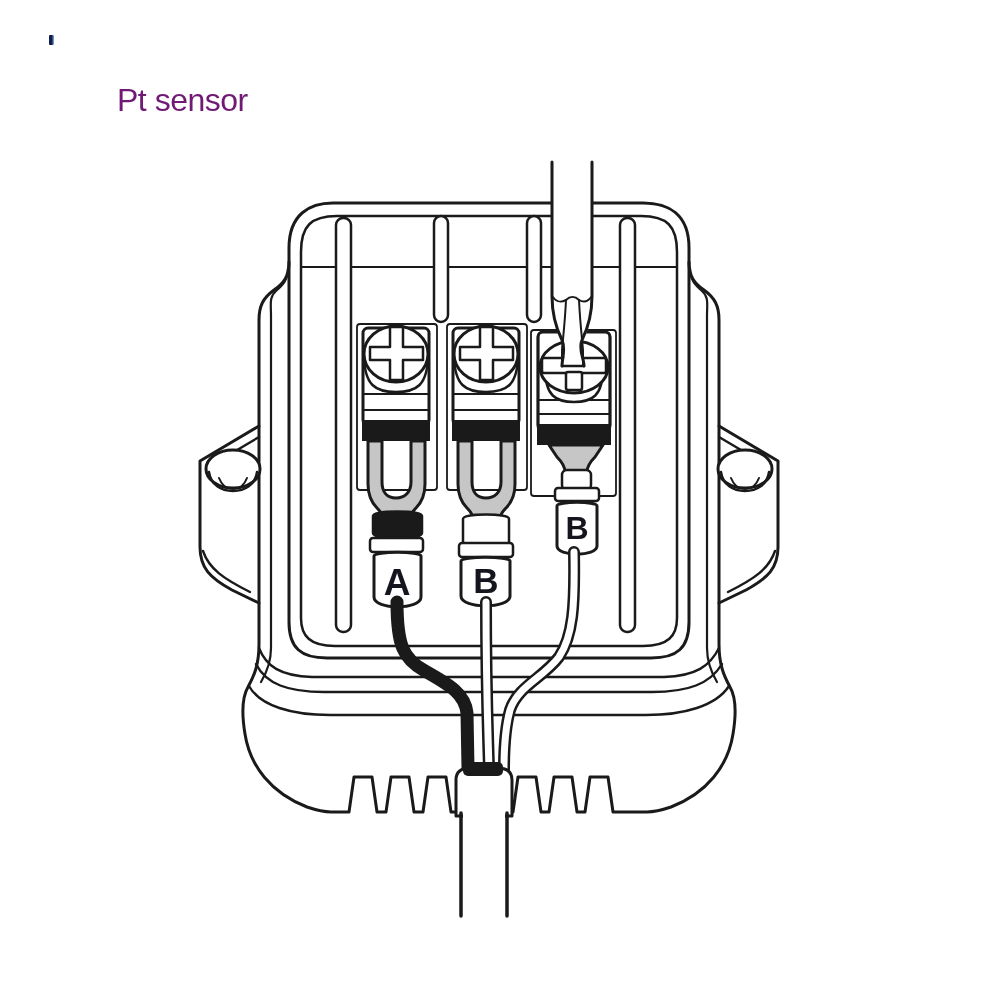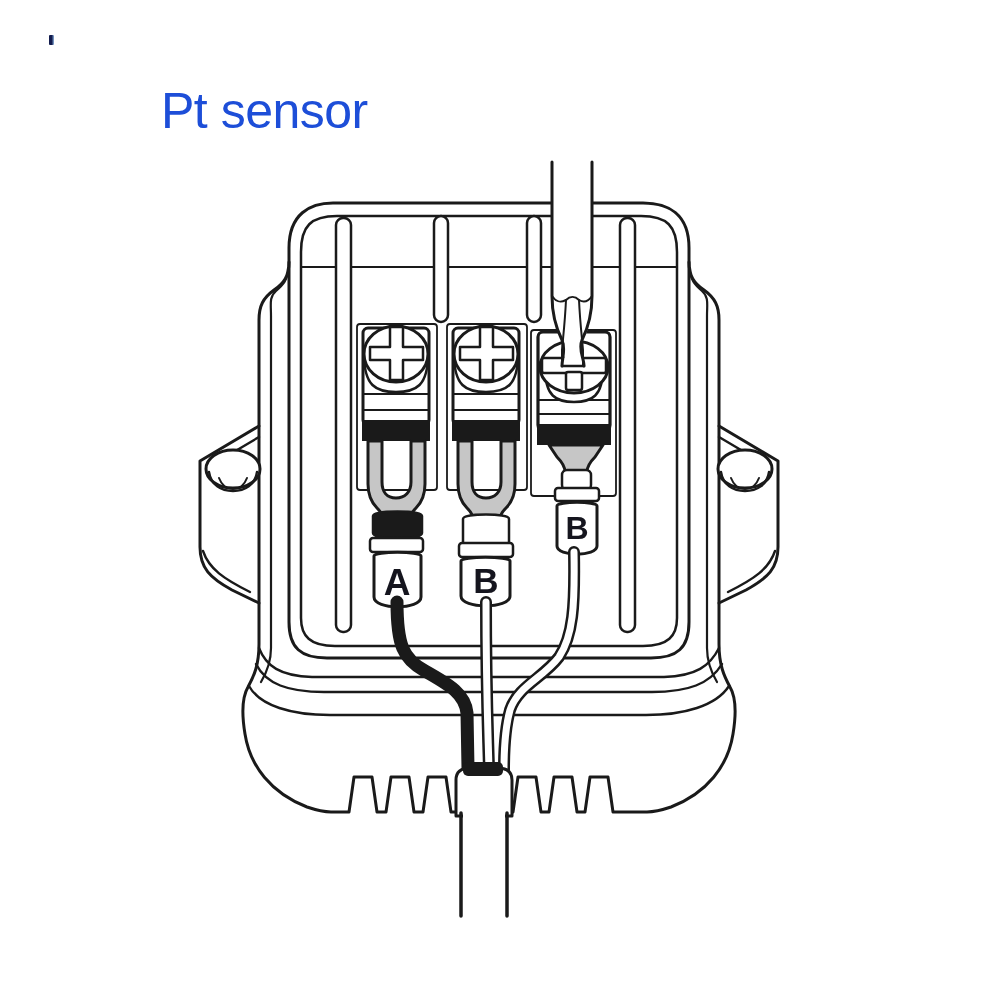--- a/index.html
+++ b/index.html
@@ -1,21 +1,21 @@
 <!DOCTYPE html>
 <html><head>
 <meta charset="utf-8">
 <style>
   html,body{margin:0;padding:0;background:#fff;}
   body{width:1000px;height:1000px;position:relative;overflow:hidden;
        font-family:"Liberation Sans", sans-serif;}
   .page-title{
     position:absolute;left:117px;top:82px;
-    font-size:50px;font-weight:400;letter-spacing:-0.5px;
-    color:#1d4ed8;white-space:nowrap;margin-left:44px;
+    font-size:32px;font-weight:400;letter-spacing:-0.5px;
+    color:#701a75;white-space:nowrap;
   }
   .stray-mark{
     position:absolute;left:49px;top:35px;width:5px;height:10px;
     border-radius:1px;
   }
   svg{position:absolute;left:0;top:0;}
   svg text{
     font-family:"Liberation Sans", sans-serif;
     font-weight:bold;fill:#15151e;text-anchor:middle;
   }

